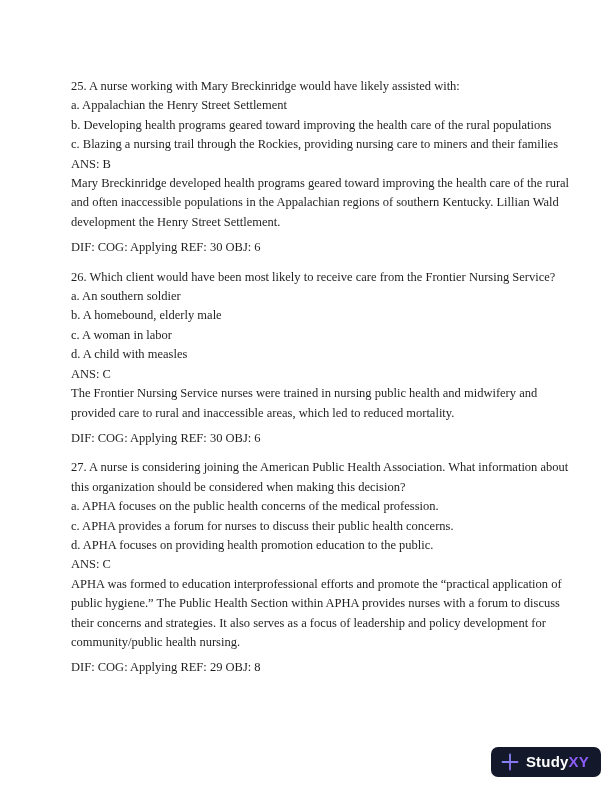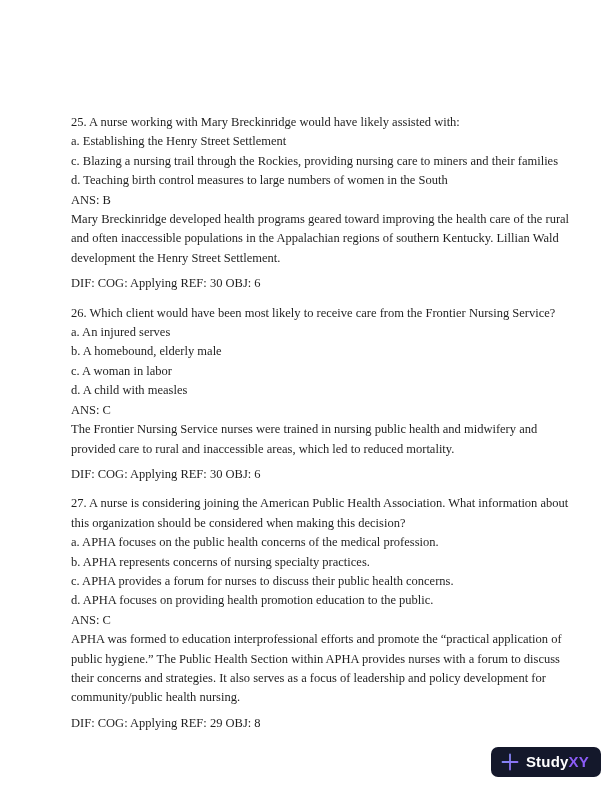--- a/index.html
+++ b/index.html
@@ -16,21 +16,20 @@
     font-family: "Liberation Serif", "DejaVu Serif", serif;
     font-size: 12.5px;
     line-height: 19.4px;
     color: #1f1f1f;
   }
   .content {
     position: absolute;
     left: 71px;
     top: 77px;
     width: 480px;
-    margin-top: 36px;
   }
   .line {
     white-space: nowrap;
   }
   .dif {
     margin-top: 6px;
     margin-bottom: 10px;
     white-space: nowrap;
   }
   .logo-badge {
@@ -63,47 +62,46 @@
   }
 </style>
 </head>
 <body>
 
 <div class="page">
   <div class="content">
 
     <section>
       <div class="line">25. A nurse working with Mary Breckinridge would have likely assisted with:</div>
-      <div class="line">a. Establishing the Henry Street Settlement</div>
+      <div class="line">a. Appalachian the Henry Street Settlement</div>
+      <div class="line">b. Developing health programs geared toward improving the health care of the rural populations</div>
       <div class="line">c. Blazing a nursing trail through the Rockies, providing nursing care to miners and their families</div>
-      <div class="line">d. Teaching birth control measures to large numbers of women in the South</div>
       <div class="line">ANS: B</div>
       <div class="line">Mary Breckinridge developed health programs geared toward improving the health care of the rural</div>
       <div class="line">and often inaccessible populations in the Appalachian regions of southern Kentucky. Lillian Wald</div>
       <div class="line">development the Henry Street Settlement.</div>
       <div class="dif">DIF: COG: Applying REF: 30 OBJ: 6</div>
     </section>
 
     <section>
       <div class="line">26. Which client would have been most likely to receive care from the Frontier Nursing Service?</div>
-      <div class="line">a. An injured serves</div>
+      <div class="line">a. An southern soldier</div>
       <div class="line">b. A homebound, elderly male</div>
       <div class="line">c. A woman in labor</div>
       <div class="line">d. A child with measles</div>
       <div class="line">ANS: C</div>
       <div class="line">The Frontier Nursing Service nurses were trained in nursing public health and midwifery and</div>
       <div class="line">provided care to rural and inaccessible areas, which led to reduced mortality.</div>
       <div class="dif">DIF: COG: Applying REF: 30 OBJ: 6</div>
     </section>
 
     <section>
       <div class="line">27. A nurse is considering joining the American Public Health Association. What information about</div>
       <div class="line">this organization should be considered when making this decision?</div>
       <div class="line">a. APHA focuses on the public health concerns of the medical profession.</div>
-      <div class="line">b. APHA represents concerns of nursing specialty practices.</div>
       <div class="line">c. APHA provides a forum for nurses to discuss their public health concerns.</div>
       <div class="line">d. APHA focuses on providing health promotion education to the public.</div>
       <div class="line">ANS: C</div>
       <div class="line">APHA was formed to education interprofessional efforts and promote the “practical application of</div>
       <div class="line">public hygiene.” The Public Health Section within APHA provides nurses with a forum to discuss</div>
       <div class="line">their concerns and strategies. It also serves as a focus of leadership and policy development for</div>
       <div class="line">community/public health nursing.</div>
       <div class="dif">DIF: COG: Applying REF: 29 OBJ: 8</div>
     </section>
 

